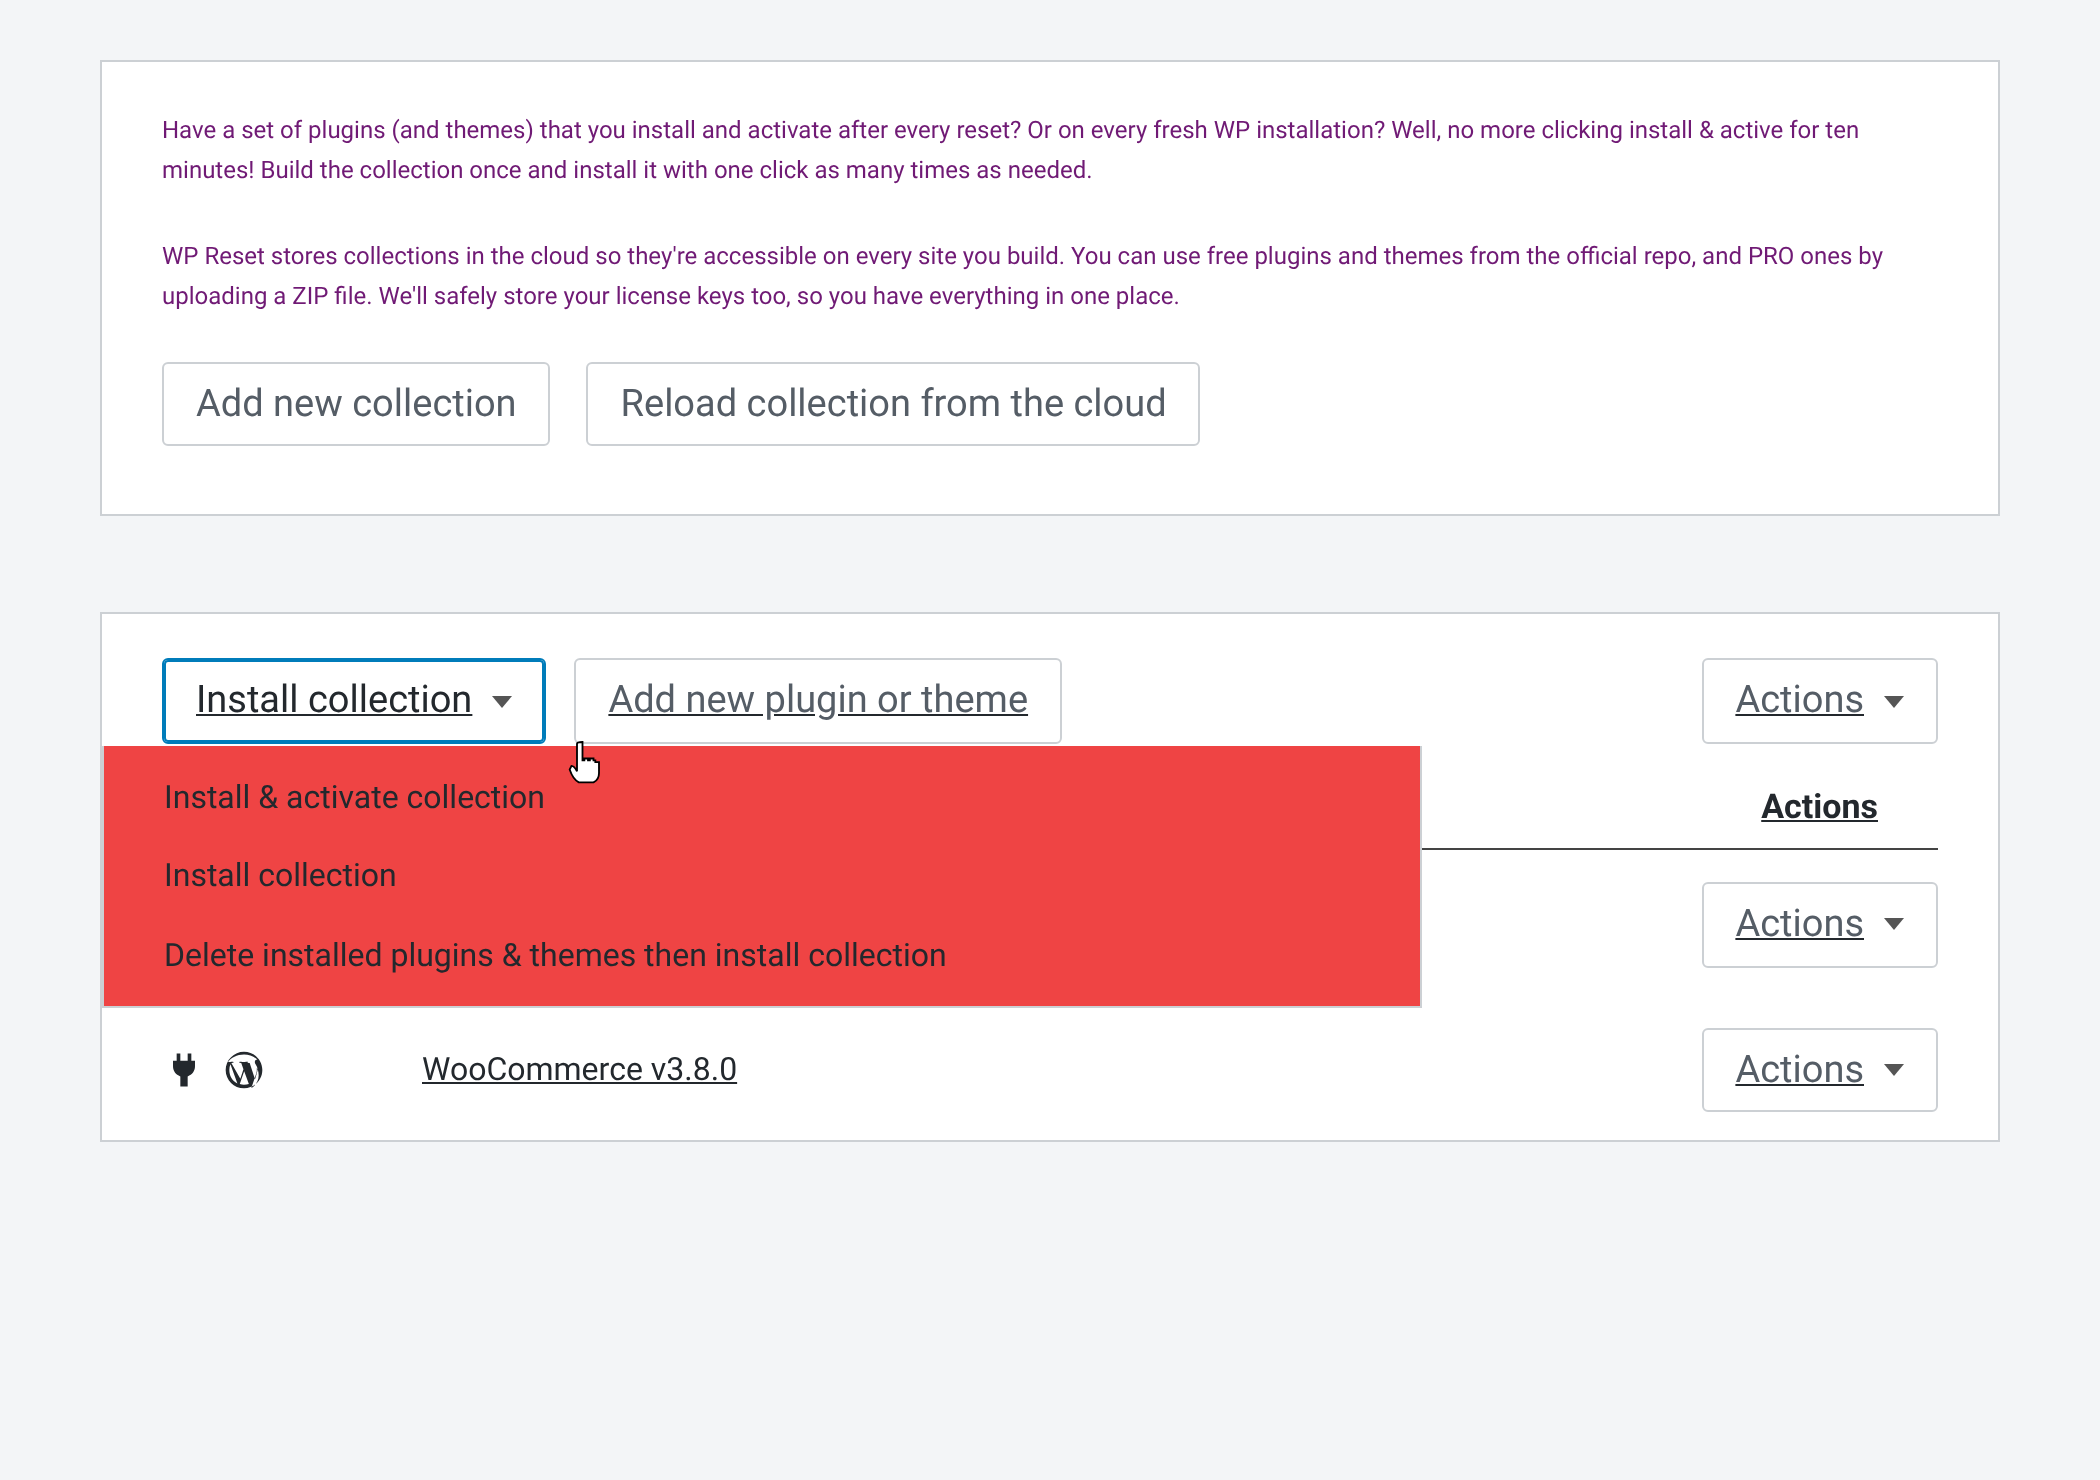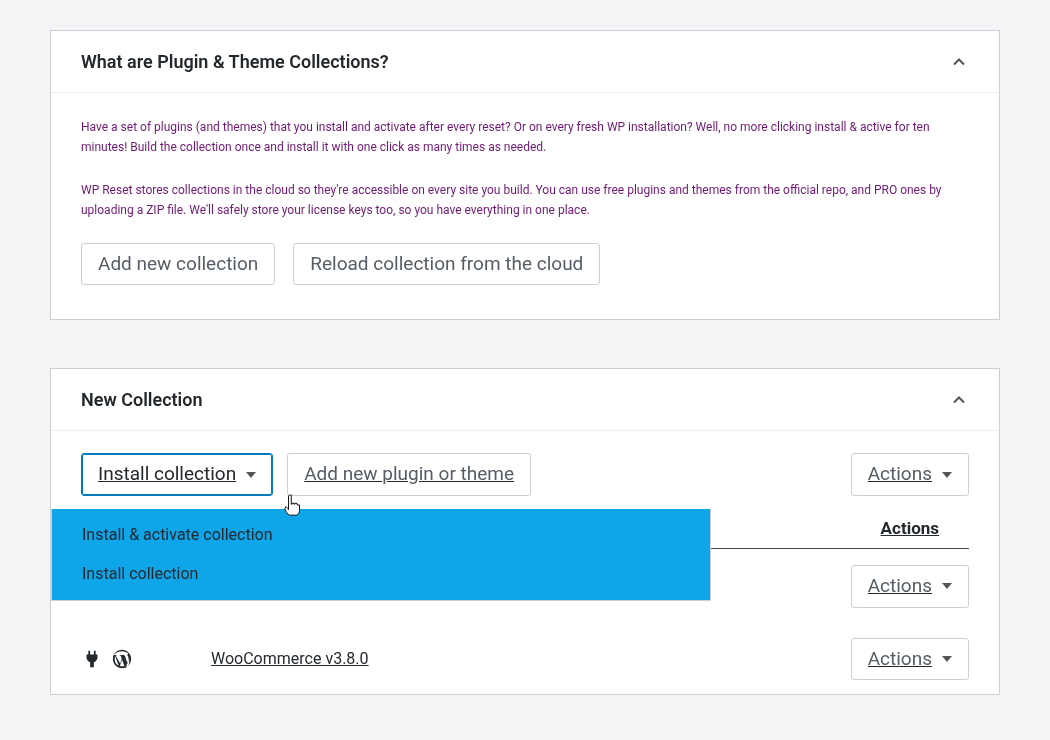--- a/index.html
+++ b/index.html
@@ -73,24 +73,24 @@
   }
   .toolbar {
     display:flex;
     align-items:center;
     padding: 22px 30px 10px 30px;
     position: relative;
   }
   .toolbar .spacer { flex:1; }
   .dropdown {
     position: absolute;
-    top: 78px;
+    top: 66px;
     left: 0;
     width: 660px;
-    background:#0ea5e9;
+    background:#ef4444;
     border:1px solid #ccd0d4;
     border-top: none;
     z-index: 20;
     padding: 6px 0;
   }
   .dropdown-item {
     padding: 6px 30px;
     font-size: 16px;
     color: #23282d;
     cursor:pointer;
@@ -122,57 +122,46 @@
     height: 26px;
     z-index: 30;
     pointer-events:none;
   }
   .section2 .card-body{ padding:0 0 0 0; position:relative;text-decoration:underline;}
 </style>
 </head>
 <body>
 
 <div class="card">
-  <div class="card-header">
-    <div class="card-title">What are Plugin &amp; Theme Collections?</div>
-    <svg class="chevron" viewBox="0 0 24 24" fill="none" stroke="#555" stroke-width="2.5">
-        <polyline points="6 15 12 9 18 15"></polyline>
-      </svg>
-  </div>
   <div class="card-body">
     <p class="desc">Have a set of plugins (and themes) that you install and activate after every reset? Or on every fresh WP installation? Well, no more clicking install &amp; active for ten minutes! Build the collection once and install it with one click as many times as needed.</p>
     <p class="desc">WP Reset stores collections in the cloud so they're accessible on every site you build. You can use free plugins and themes from the official repo, and PRO ones by uploading a ZIP file. We'll safely store your license keys too, so you have everything in one place.</p>
     <button class="btn">Add new collection</button>
     <button class="btn">Reload collection from the cloud</button>
   </div>
 </div>
 
 <div class="card section2">
-  <div class="card-header">
-    <div class="card-title">New Collection</div>
-    <svg class="chevron" viewBox="0 0 24 24" fill="none" stroke="#555" stroke-width="2.5">
-        <polyline points="6 15 12 9 18 15"></polyline>
-      </svg>
-  </div>
   <div class="card-body">
     <div class="toolbar">
       <button class="btn primary-outline">
         <span>Install collection</span>
         <span class="caret"></span>
       </button>
       <button class="btn">Add new plugin or theme</button>
       <div class="spacer"></div>
       <button class="btn">
         <span>Actions</span>
         <span class="caret"></span>
       </button>
 
       <div class="dropdown">
         <div class="dropdown-item">Install &amp; activate collection</div>
         <div class="dropdown-item">Install collection</div>
+        <div class="dropdown-item">Delete installed plugins &amp; themes then install collection</div>
       </div>
 
       <svg class="cursor" viewBox="0 0 24 28">
         <path d="M9 2 v10 h1 v-1 h2 v1 h1 v-1 h2 v1 h1 v1 h2 v6 c0 2 -1 4 -3 5 h-8 c-2 -1 -4 -4 -5 -7 l1 -2 c1 0 2 1 3 3 V3 c0 -1 2 -1 3 -1z" fill="#fff" stroke="#000" stroke-width="1"></path>
       </svg>
     </div>
 
     <div class="col-actions-head">Actions</div>
 
     <div class="row row-wrap" style="justify-content:flex-end; padding-top:16px; padding-bottom:16px;">

